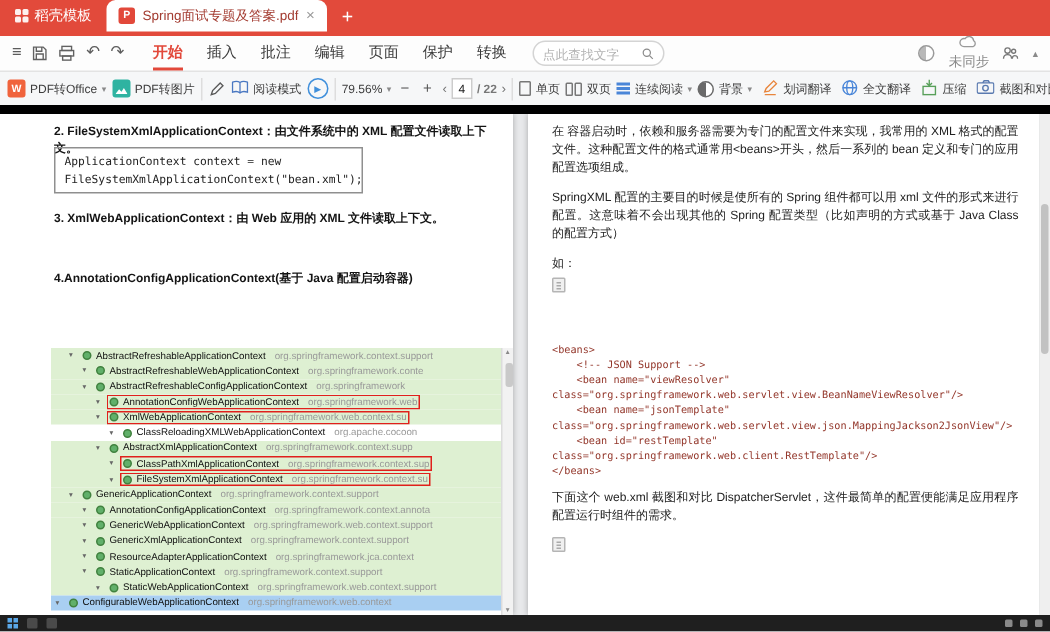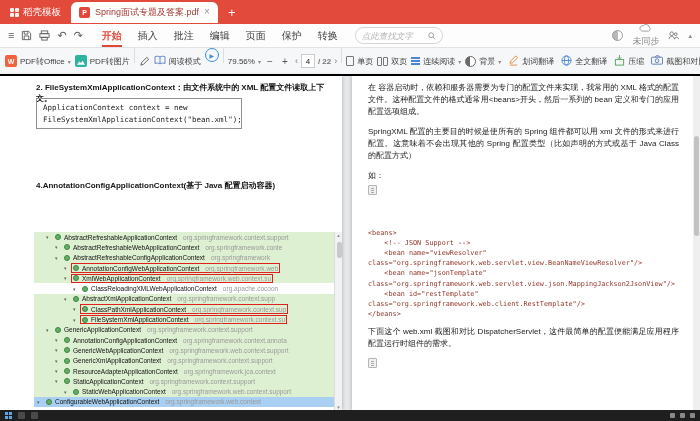--- a/index.html
+++ b/index.html
@@ -3,21 +3,21 @@
 <meta charset="utf-8">
 <style>
   * { margin:0; padding:0; box-sizing:border-box; }
   html,body { width:700px; height:421px; }
   body { position:relative; overflow:hidden; background:#e8e9eb;
          font-family:"Liberation Sans","DejaVu Sans",sans-serif; }
   .mono { font-family:"DejaVu Sans Mono","Liberation Mono",monospace; }
 
   
   .tabbar{position:absolute;left:0;top:0;width:700px;height:24px;background:#e24a3b;
-          display:flex;align-items:center;}
+          display:flex;align-items:flex-start;}
   .home-tab{display:flex;align-items:center;gap:4px;color:#fff;font-size:9.5px;
             padding:0 10px;height:21px;cursor:pointer;}
   .grid-icon{width:9px;height:9px;display:grid;grid-template-columns:1fr 1fr;gap:1px;}
   .grid-icon i{background:rgba(255,255,255,.92);border-radius:1px;}
   .doc-tab{display:flex;align-items:center;gap:5px;background:#fff;border-radius:6px 6px 0 0;
            height:21px;padding:0 8px;max-width:175px;cursor:pointer;}
   .pdf-icon{width:11px;height:11px;background:#e2483a;color:#fff;font-size:7px;font-weight:bold;
             border-radius:2px;display:flex;align-items:center;justify-content:center;flex:none;}
   .doc-title{font-size:9px;color:#a33c31;white-space:nowrap;overflow:hidden;
              text-overflow:ellipsis;max-width:120px;}
@@ -28,31 +28,31 @@
   
   .menubar{position:absolute;top:24px;left:0;width:700px;height:24px;background:#fdfdfd;
            border-bottom:1px solid #e3e3e3;display:flex;align-items:center;padding:0 8px;gap:7px;}
   .mb-icon{color:#5c5c5c;font-size:11px;display:flex;align-items:center;line-height:1;cursor:pointer;}
   .menu-tabs{display:flex;margin-left:4px;}
   .menu-tab{font-size:10px;color:#3b3b3b;padding:0 8px;line-height:23px;position:relative;cursor:pointer;white-space:nowrap;}
   .menu-tab:first-of-type{color:#e2483a;font-weight:bold;}
   .menu-tab:first-of-type::after{content:"";position:absolute;left:8px;right:8px;bottom:0;height:2px;background:#e2483a;}
   .search-box{display:flex;align-items:center;border:1px solid #d4d4d4;border-radius:9px;height:17px;
               padding:0 6px;gap:4px;margin-left:2px;background:#fff;}
-  .search-box input{border:none;outline:none;width:62px;font-size:8.5px;color:#333;font-family:inherit;background:transparent;font-style:italic;}
+  .search-box input{border:none;outline:none;width:62px;font-size:8.5px;color:#333;font-family:inherit;background:transparent;}
   .search-box input::placeholder{color:#b3b3b3;}
   .mb-right{margin-left:auto;display:flex;align-items:center;gap:9px;}
   .sync{display:flex;align-items:center;gap:3px;font-size:9px;color:#8a8a8a;cursor:pointer;flex-direction:column;}
   .theme-dot{width:11px;height:11px;border-radius:50%;border:1px solid #9a9a9a;
              background:linear-gradient(90deg,#b9b9b9 50%,#fff 50%);cursor:pointer;}
   .chev{color:#8a8a8a;font-size:7px;cursor:pointer;}
 
   
   .toolbar{position:absolute;top:48px;left:0;width:700px;height:28px;background:#f6f7f8;
-           border-bottom:2px solid #000000;display:flex;padding:0 5px;gap:4px;
+           border-bottom:6px solid #000000;display:flex;align-items:center;padding:0 5px;gap:4px;
            font-size:8px;color:#3d3d3d;white-space:nowrap;overflow:hidden;}
   .tb-item{display:flex;align-items:center;gap:3px;flex:none;cursor:pointer;}
   .sep{width:1px;height:15px;background:#ddd;flex:none;}
   .caret{font-size:6px;color:#8a8a8a;}
   .sq-icon{width:12px;height:12px;border-radius:2px;color:#fff;font-size:7px;font-weight:bold;
            display:flex;align-items:center;justify-content:center;flex:none;}
   .zoom-btn{width:12px;height:12px;display:flex;align-items:center;justify-content:center;color:#555;font-size:10px;}
   .page-box{min-width:14px;height:14px;border:1px solid #ccc;background:#fff;display:flex;
             align-items:center;justify-content:center;font-size:8px;padding:0 2px;color:#222;}
   .page-total{color:#777;font-weight:bold;}
@@ -315,20 +315,21 @@
 
 <div class="content">
 
   <div class="page left-page">
     <div class="lp-text lp-line2">2. FileSystemXmlApplicationContext：由文件系统中的 XML 配置文件读取上下文。</div>
     <div class="lp-code mono">
 
     <div>ApplicationContext context = new</div>
         <div>FileSystemXmlApplicationContext("bean.xml");</div>
       </div>
+    <div class="lp-text lp-line3">3. XmlWebApplicationContext：由 Web 应用的 XML 文件读取上下文。</div>
     <div class="lp-text lp-line4">4.AnnotationConfigApplicationContext(基于 Java 配置启动容器)</div>
 
     <div class="tree">
 
         <div class="tree-row f-green" style="--indent: 1;">
           <span class="tw-arrow">▾</span>
           <span class="boxwrap">
             <span class="tw-icon"></span>
             <span class="tw-name">AbstractRefreshableApplicationContext</span>
             <span class="tw-pkg">org.springframework.context.support</span>

